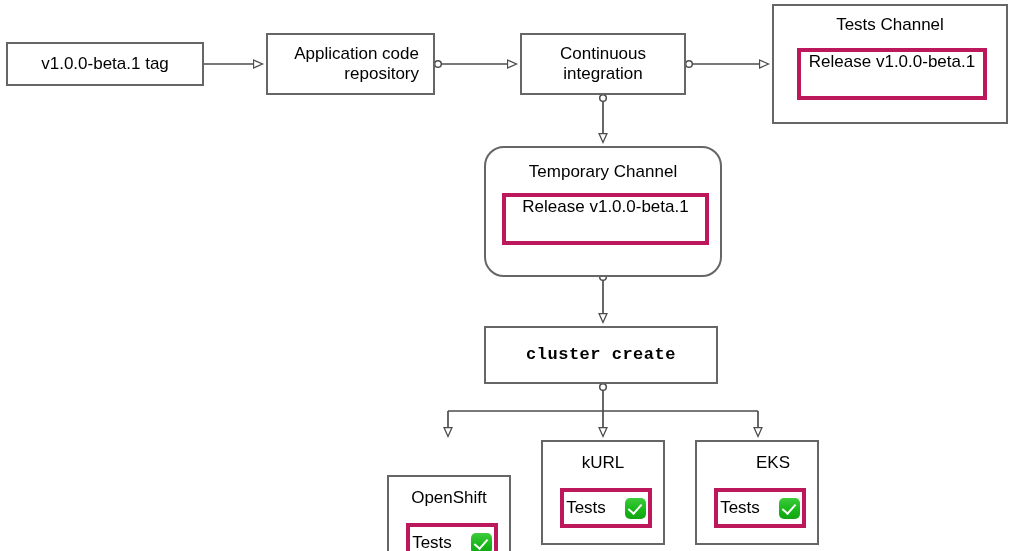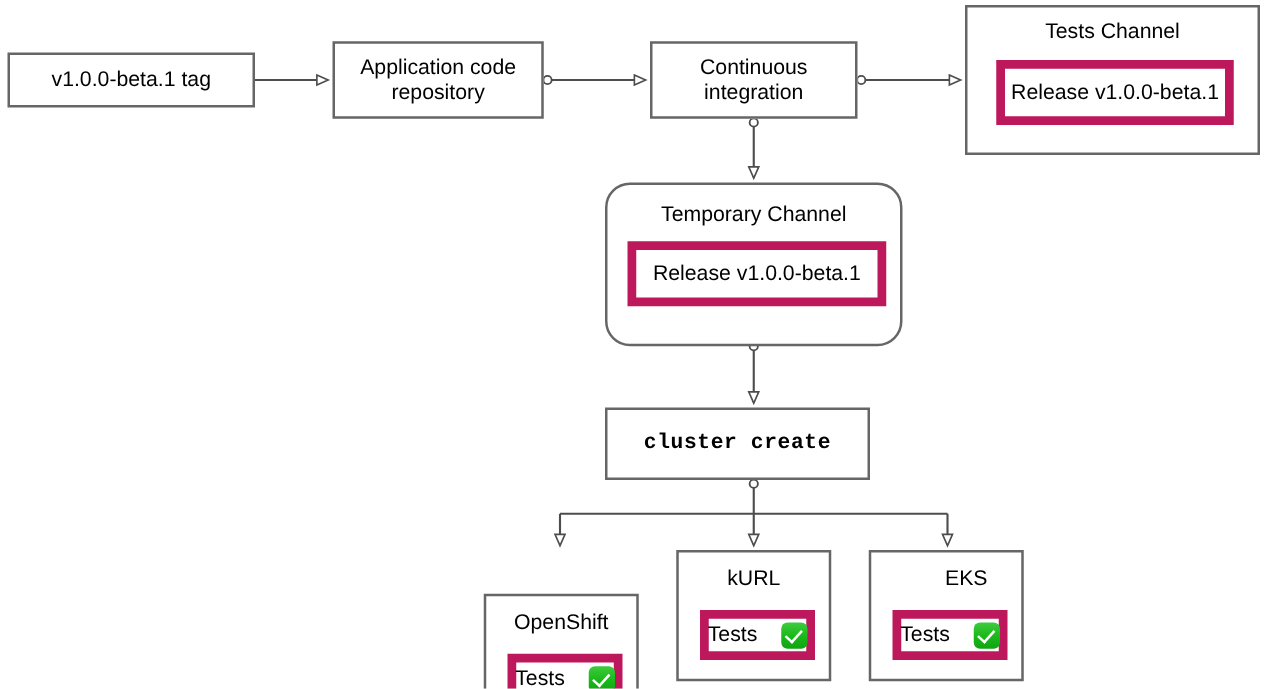--- a/index.html
+++ b/index.html
@@ -44,24 +44,23 @@
     position: absolute;
     left: 0;
     right: 0;
     text-align: center;
     font-size: 17px;
     color: #000000;
   }
   .inner-box {
     position: absolute;
     box-sizing: border-box;
-    border: 7px solid #be185d;
+    border: 4px solid #be185d;
     background: #ffffff;
     display: flex;
-    align-items: center;
     justify-content: center;
     font-size: 17px;
     color: #000000;
   }
   .mono-node {
     font-family: "Liberation Mono", "DejaVu Sans Mono", monospace;
     font-weight: bold;
     font-size: 17px;
     letter-spacing: 0.5px;
   }
@@ -127,21 +126,21 @@
       <path d="M448,411 L448,436" marker-end="url(#arrowopen)"></path>
       <path d="M603,411 L603,436" marker-end="url(#arrowopen)"></path>
       <path d="M758,411 L758,436" marker-end="url(#arrowopen)"></path>
     </g>
   </svg>
 
   <div class="node" style="left:6px; top:42px; width:198px; height:44px;">
     <span>v1.0.0-beta.1 tag</span>
   </div>
 
-  <div class="node" style="left:266px; top:33px; width:169px; height:62px; padding:0 14px;">
+  <div class="node" style="left:266px; top:33px; width:169px; height:62px; padding:0 14px;text-align:right;">
     <span>Application code repository</span>
   </div>
 
   <div class="node" style="left:520px; top:33px; width:166px; height:62px; padding:0 12px;">
     <span>Continuous integration</span>
   </div>
 
   <div class="node container-node" style="left:772px; top:4px; width:236px; height:120px;">
     <div class="container-title" style="top:9px;">Tests Channel</div>
     <div class="inner-box" style="left:23px; top:42px; width:190px; height:52px;">
@@ -149,21 +148,21 @@
     </div>
   </div>
 
   <div class="node container-node" style="left:484px; top:146px; width:238px; height:131px;border-radius:20px;">
     <div class="container-title" style="top:14px;">Temporary Channel</div>
     <div class="inner-box" style="left:16px; top:45px; width:207px; height:52px;">
       <span>Release v1.0.0-beta.1</span>
     </div>
   </div>
 
-  <div class="node mono-node" style="left:484px; top:326px; width:212px; height:58px;">
+  <div class="node mono-node" style="left:484px; top:326px; width:234px; height:58px;">
     <span>cluster create</span>
   </div>
 
   <div class="node container-node" style="left:387px; top:440px; width:124px; height:105px;margin-top:35px;">
     <div class="container-title" style="top:11px;">OpenShift</div>
     <div class="inner-box" style="left:17px; top:46px; width:92px; height:40px;">
       <div class="tests-inner">
         <span>Tests</span>
         <span class="check-badge"></span>
       </div>

